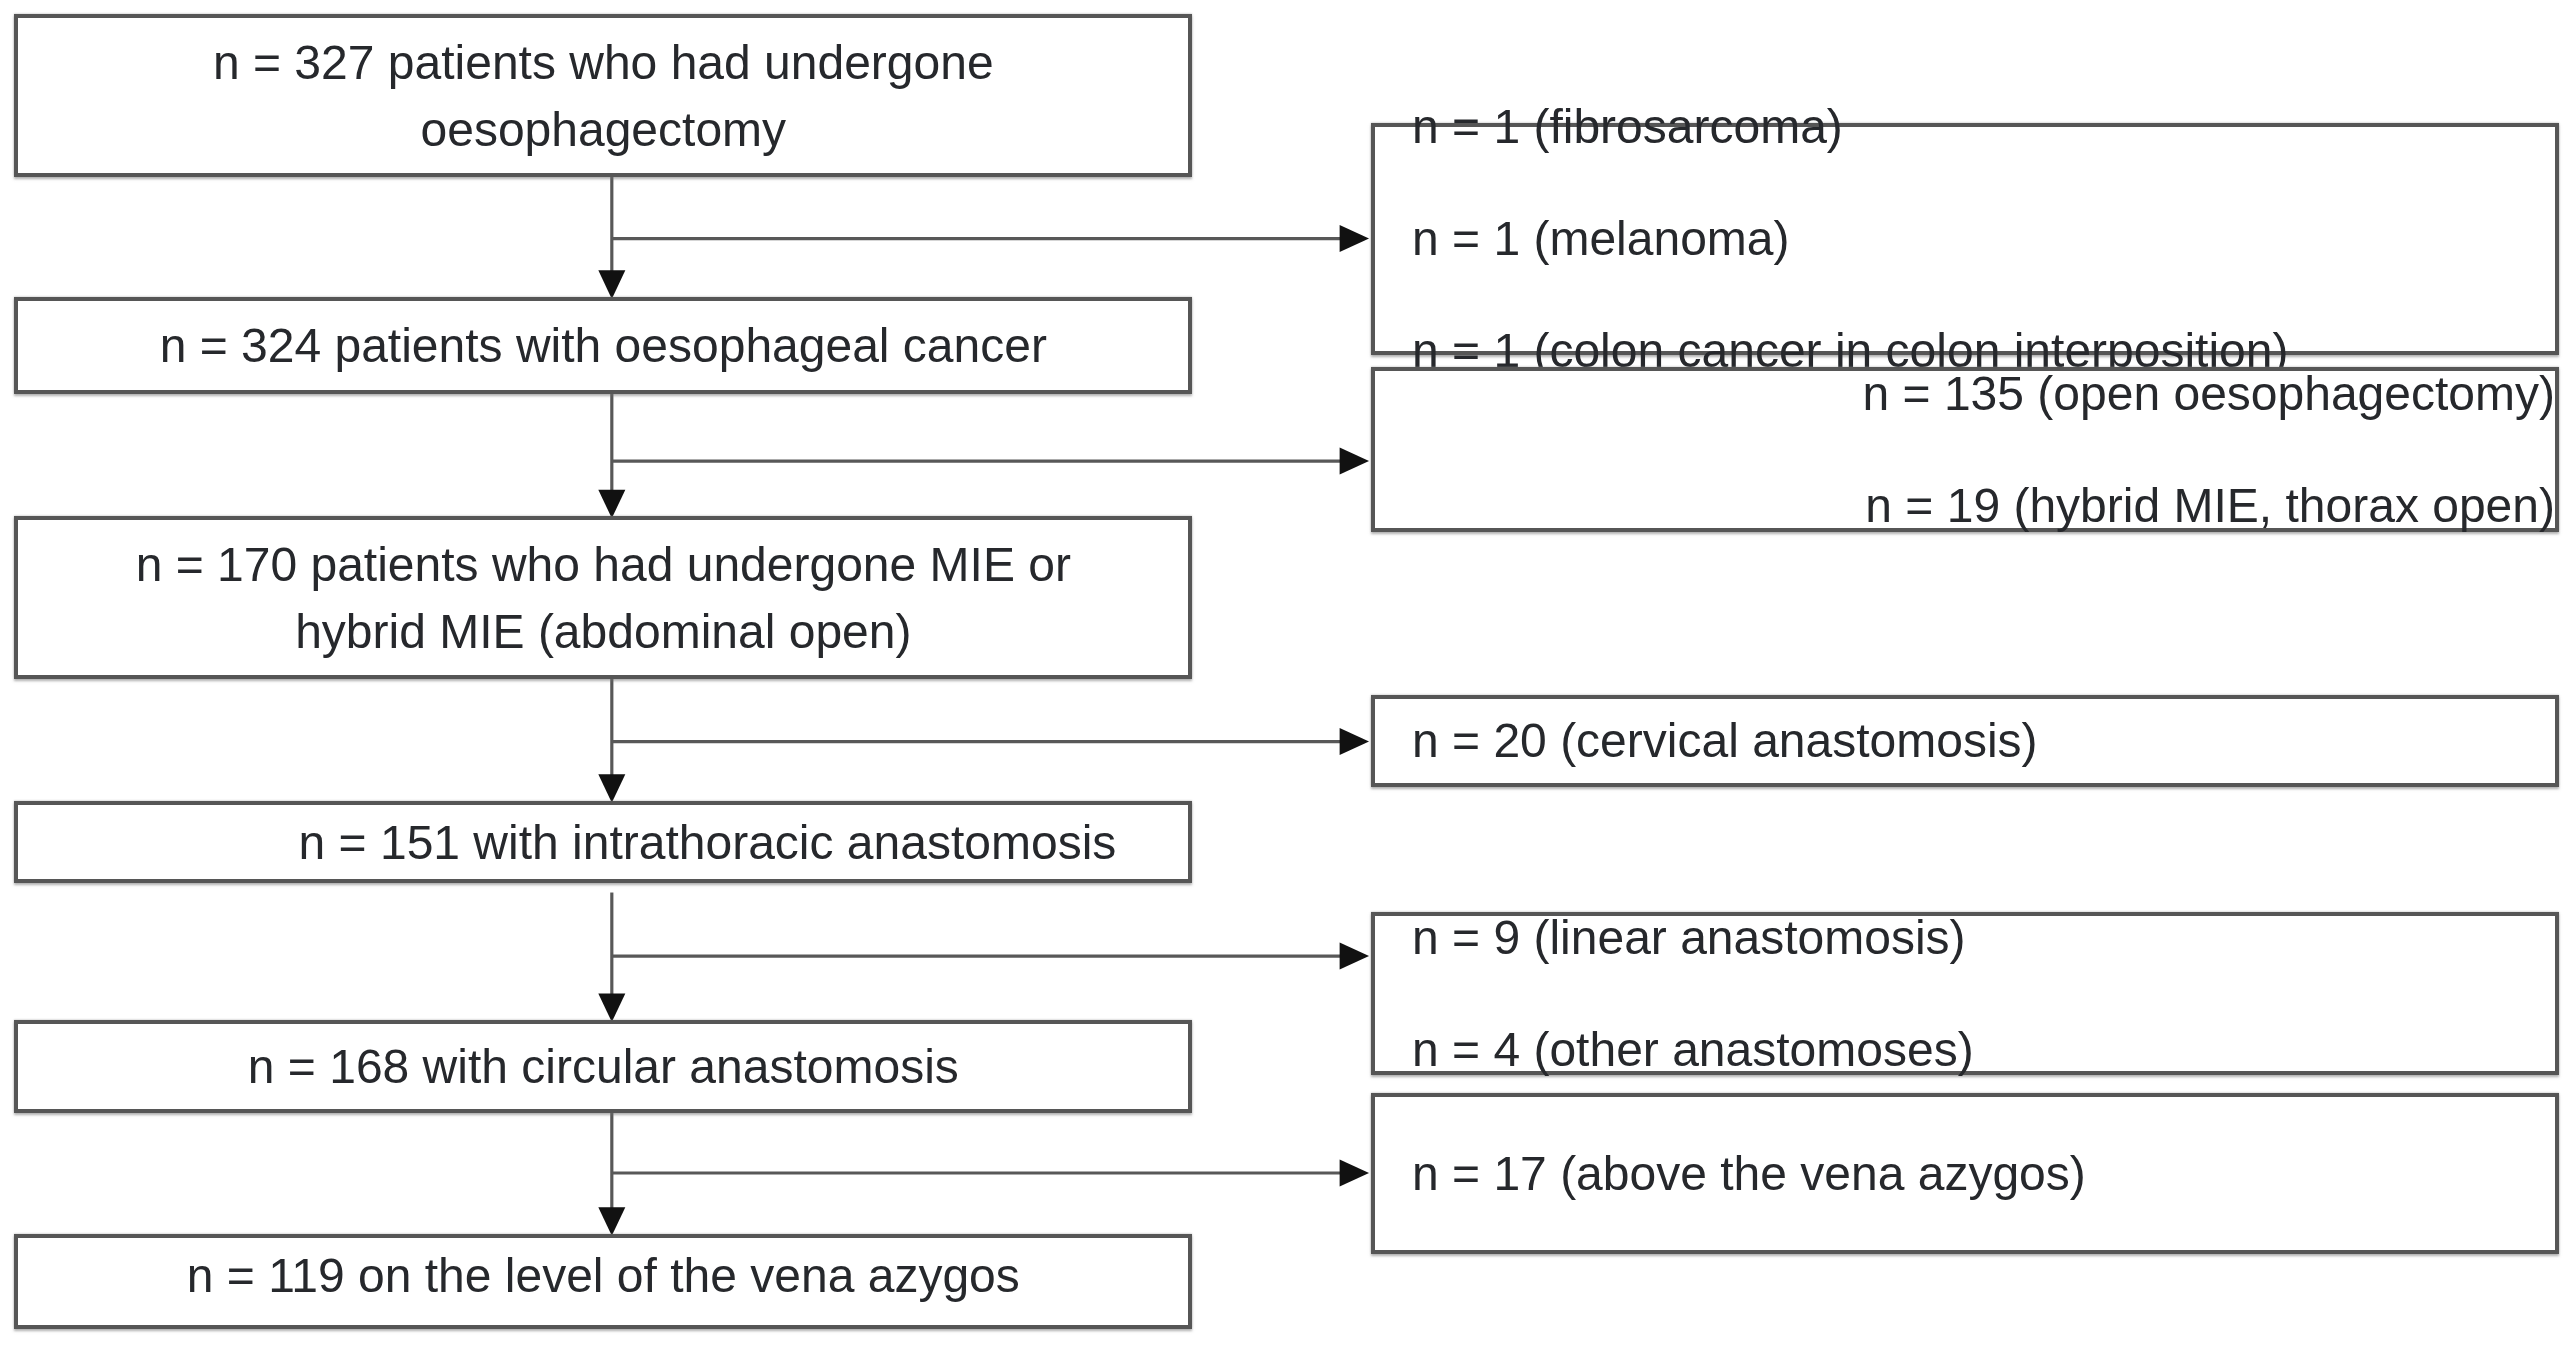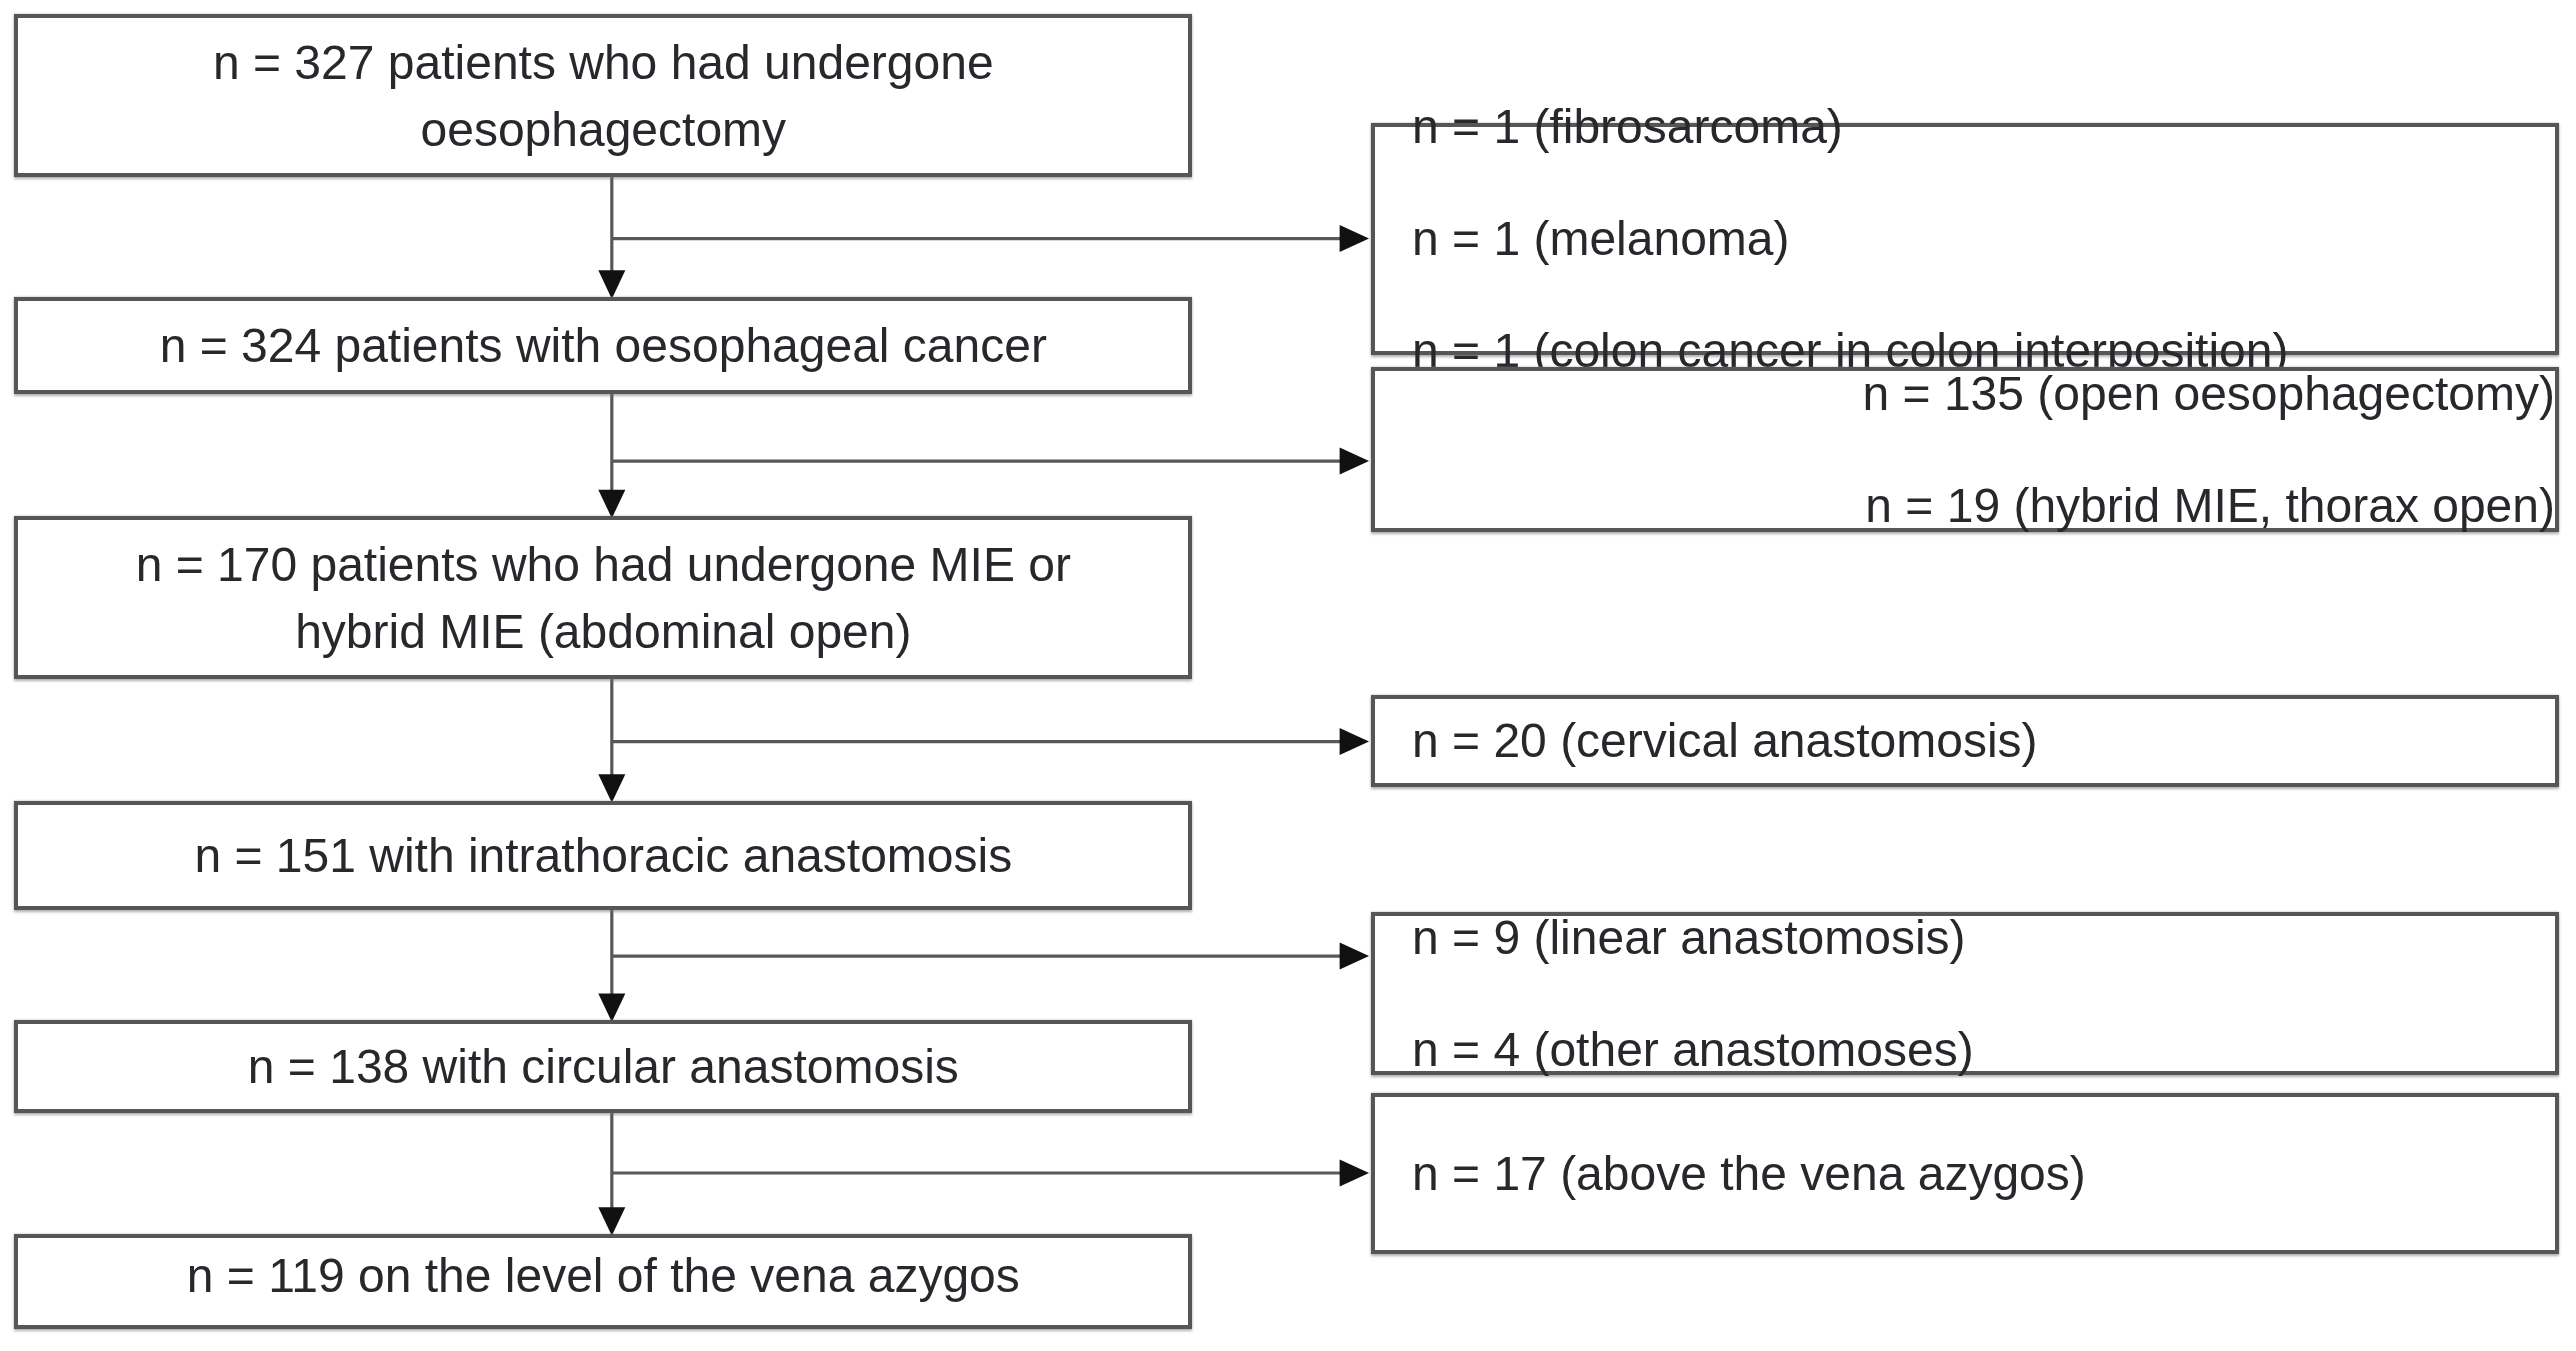--- a/index.html
+++ b/index.html
@@ -120,26 +120,26 @@
   </div>
 
   <div class="box main-box" style="top:297px; height:97px;">
     <span>n = 324 patients with oesophageal cancer</span>
   </div>
 
   <div class="box main-box" style="top:516px; height:163px;">
     <span>n = 170 patients who had undergone MIE or hybrid MIE (abdominal open)</span>
   </div>
 
-  <div class="box main-box" style="top:801px; height:109px;">
+  <div class="box main-box" style="top:801px; height:82px;justify-content:flex-end;">
     <span>n = 151 with intrathoracic anastomosis</span>
   </div>
 
   <div class="box main-box" style="top:1020px; height:93px;">
-    <span>n = 138 with circular anastomosis</span>
+    <span>n = 168 with circular anastomosis</span>
   </div>
 
   <div class="box main-box" style="top:1234px; height:95px;align-items:flex-end;">
     <span>n = 119 on the level of the vena azygos</span>
   </div>
 
   <div class="box excl-box" style="top:123px; height:232px;">
     <div>n = 1 (fibrosarcoma)</div>
     <div>n = 1 (melanoma)</div>
     <div>n = 1 (colon cancer in colon interposition)</div>

